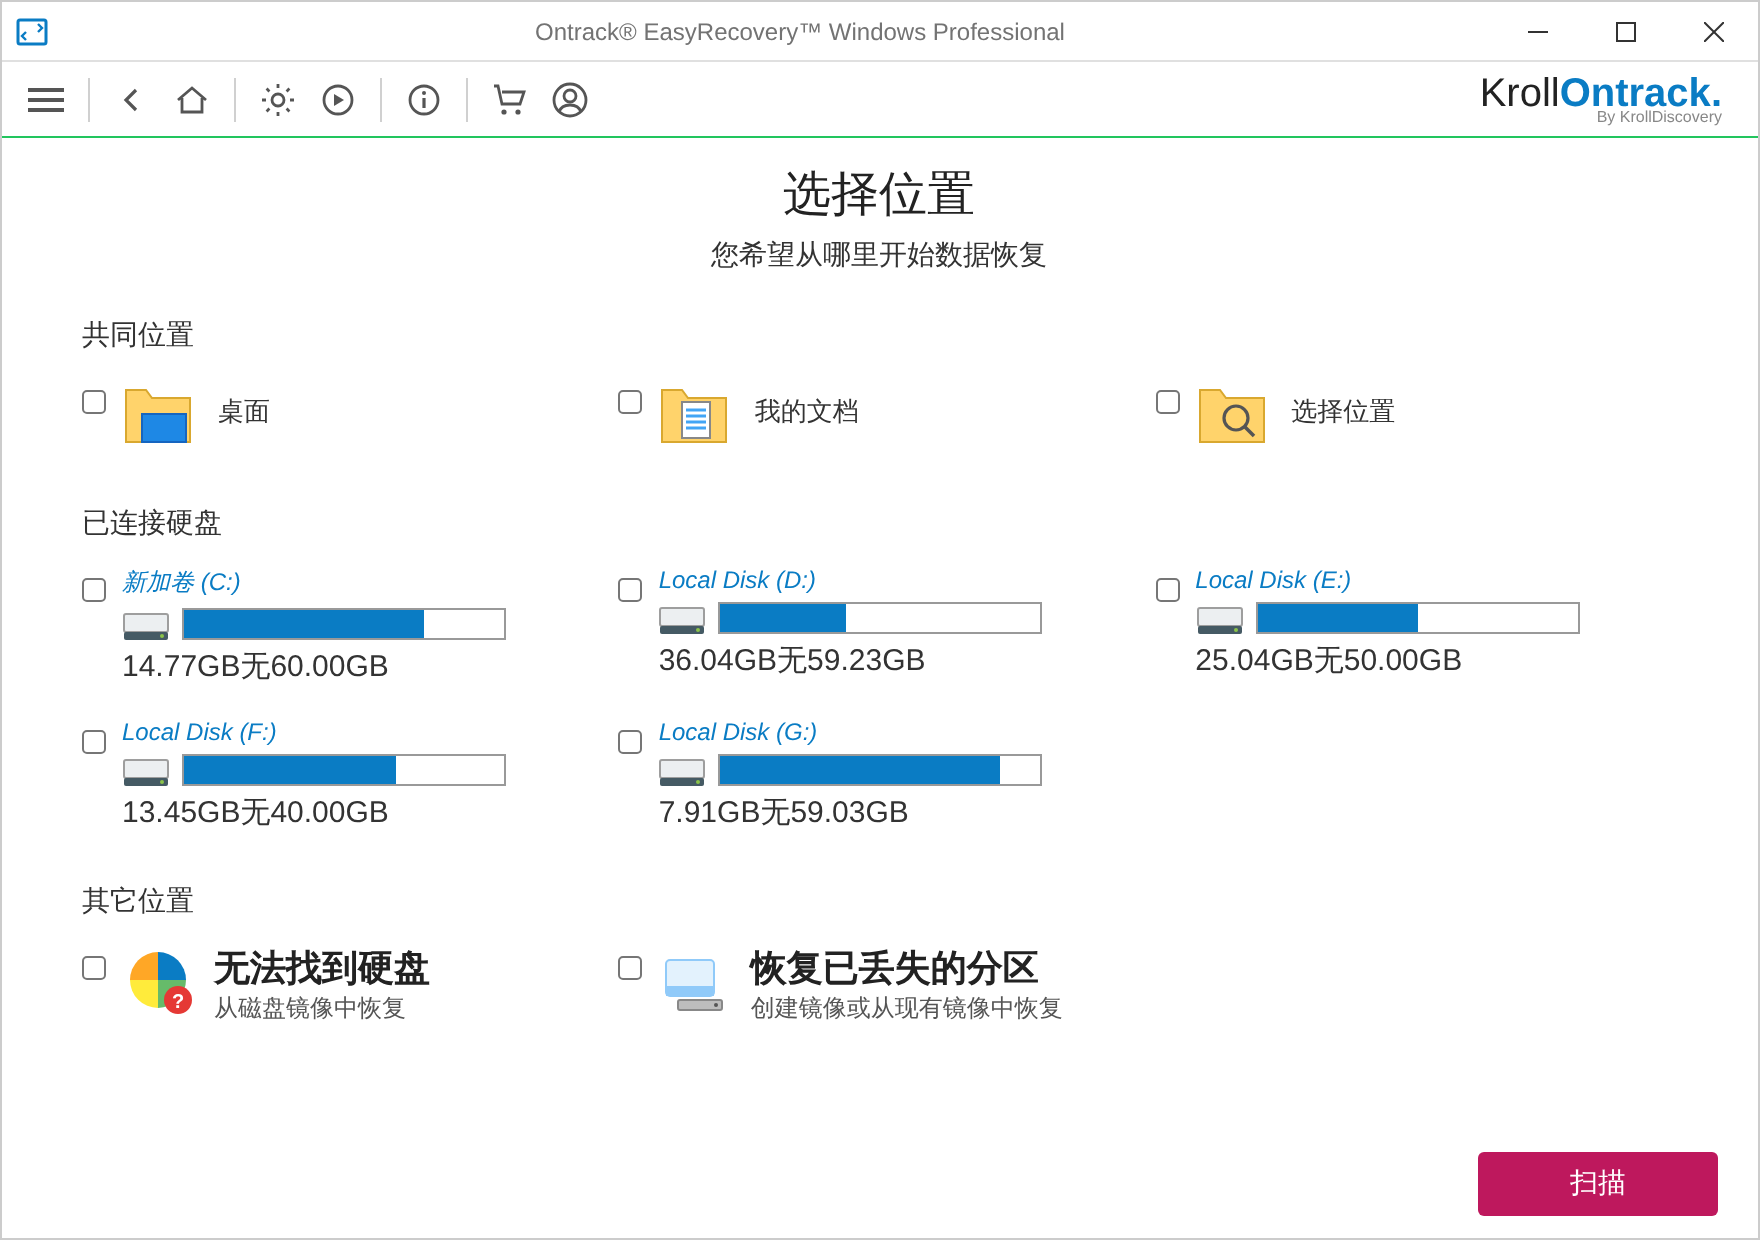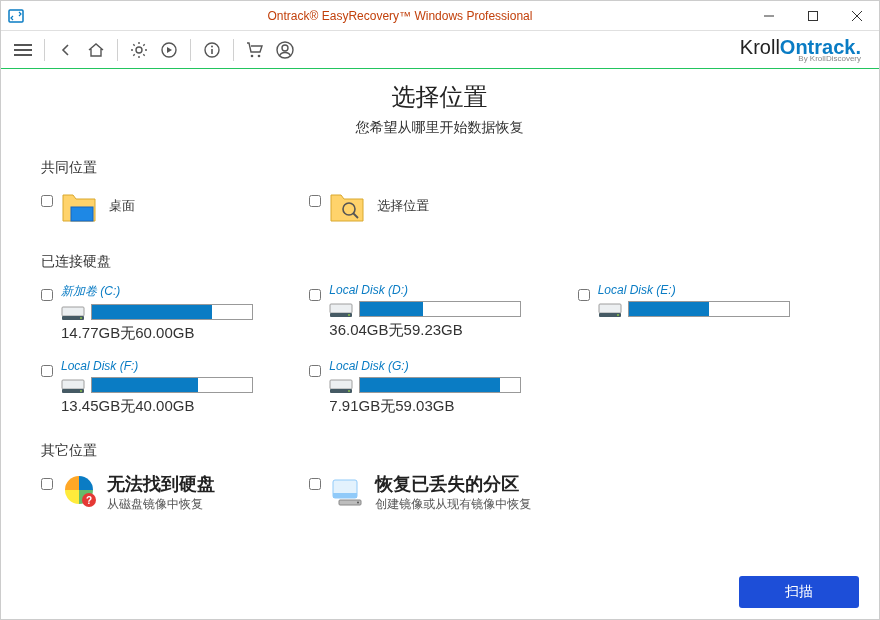--- a/index.html
+++ b/index.html
@@ -22,21 +22,21 @@
     }
     .titlebar-icon {
       width: 18px; height: 18px;
       margin-left: 6px;
       display: inline-flex; align-items: center; justify-content: center;
     }
     .titlebar-title {
       flex: 1;
       text-align: center;
       font-size: 12px;
-      color: #c2410c;
+      color: #737373;
       padding-left: 28px;
     }
     .win-controls {
       display: flex;
     }
     .win-btn {
       width: 44px; height: 30px;
       display: flex; align-items: center; justify-content: center;
       cursor: pointer;
     }
@@ -178,21 +178,21 @@
     
     .footer {
       height: 60px;
       display: flex;
       align-items: center;
       justify-content: flex-end;
       padding: 0 20px;
       border-top: 1px solid #fff;
     }
     .scan-btn {
-      background: #1d4ed8;
+      background: #be185d;
       color: #fff;
       border: none;
       width: 120px;
       height: 32px;
       font-size: 14px;
       border-radius: 3px;
       cursor: pointer;
     }
 
     svg { display: block; }
@@ -299,20 +299,34 @@
   <div class="grid">
     <div class="item folder-item">
       <input type="checkbox" style="">
       <div class="icon-box">
         <svg width="38" height="38" viewBox="0 0 38 38">
             <path d="M2 10 L2 6 L12 6 L15 10 L34 10 L34 32 L2 32 Z" fill="#ffd36b" stroke="#d9a82f"></path>
             <rect x="10" y="18" width="22" height="14" fill="#1e88e5" stroke="#1565c0"></rect>
           </svg>
       </div>
       <div class="label">桌面</div>
+    </div>
+    <div class="item folder-item">
+      <input type="checkbox" style="">
+      <div class="icon-box">
+        <svg width="38" height="38" viewBox="0 0 38 38">
+            <path d="M2 10 L2 6 L12 6 L15 10 L34 10 L34 32 L2 32 Z" fill="#ffd36b" stroke="#d9a82f"></path>
+            <rect x="12" y="12" width="14" height="18" fill="#fff" stroke="#888"></rect>
+            <line x1="14" y1="16" x2="24" y2="16" stroke="#42a5f5" stroke-width="1.5"></line>
+            <line x1="14" y1="19" x2="24" y2="19" stroke="#42a5f5" stroke-width="1.5"></line>
+            <line x1="14" y1="22" x2="24" y2="22" stroke="#42a5f5" stroke-width="1.5"></line>
+            <line x1="14" y1="25" x2="24" y2="25" stroke="#42a5f5" stroke-width="1.5"></line>
+          </svg>
+      </div>
+      <div class="label">我的文档</div>
     </div>
     <div class="item folder-item">
       <input type="checkbox" style="">
       <div class="icon-box">
         <svg width="38" height="38" viewBox="0 0 38 38">
             <path d="M2 10 L2 6 L12 6 L15 10 L34 10 L34 32 L2 32 Z" fill="#ffd36b" stroke="#d9a82f"></path>
             <circle cx="20" cy="20" r="6" fill="none" stroke="#555" stroke-width="1.6"></circle>
             <line x1="24" y1="24" x2="29" y2="29" stroke="#555" stroke-width="1.8"></line>
           </svg>
       </div>
@@ -369,20 +383,21 @@
           <svg width="24" height="20" viewBox="0 0 24 20">
                 <rect x="1" y="5" width="22" height="9" rx="1" fill="#eceff1" stroke="#9e9e9e"></rect>
                 <rect x="1" y="14" width="22" height="4" rx="1" fill="#455a64"></rect>
                 <circle cx="20" cy="16" r="1" fill="#8bc34a"></circle>
               </svg>
         </span>
         <div class="drive-bar">
           <div class="drive-fill" style="width:50%"></div>
         </div>
       </div>
+      <div class="drive-stats">25.04GB无50.00GB</div>
     </div>
       </div>
       <div class="item drive-item">
     <input type="checkbox" style="">
     <div class="body">
       <div class="drive-name">Local Disk (F:)</div>
       <div class="drive-bar-wrap">
         <span class="drive-icon">
           <svg width="24" height="20" viewBox="0 0 24 20">
                 <rect x="1" y="5" width="22" height="9" rx="1" fill="#eceff1" stroke="#9e9e9e"></rect>

